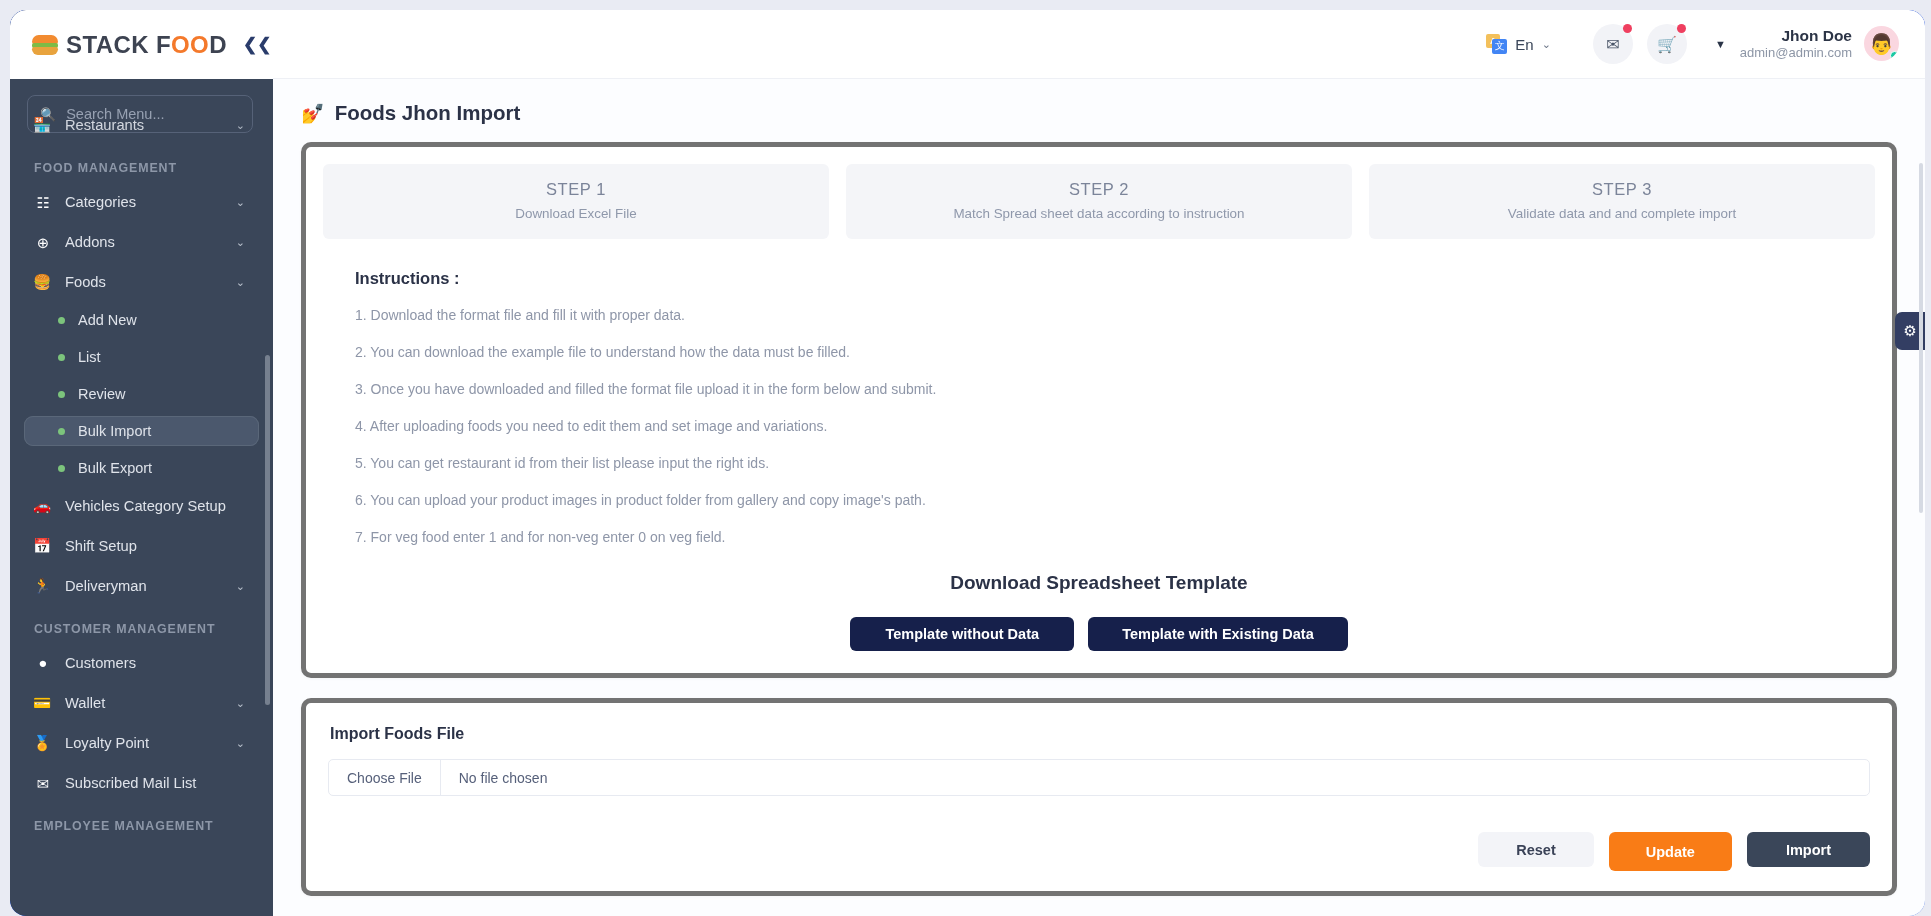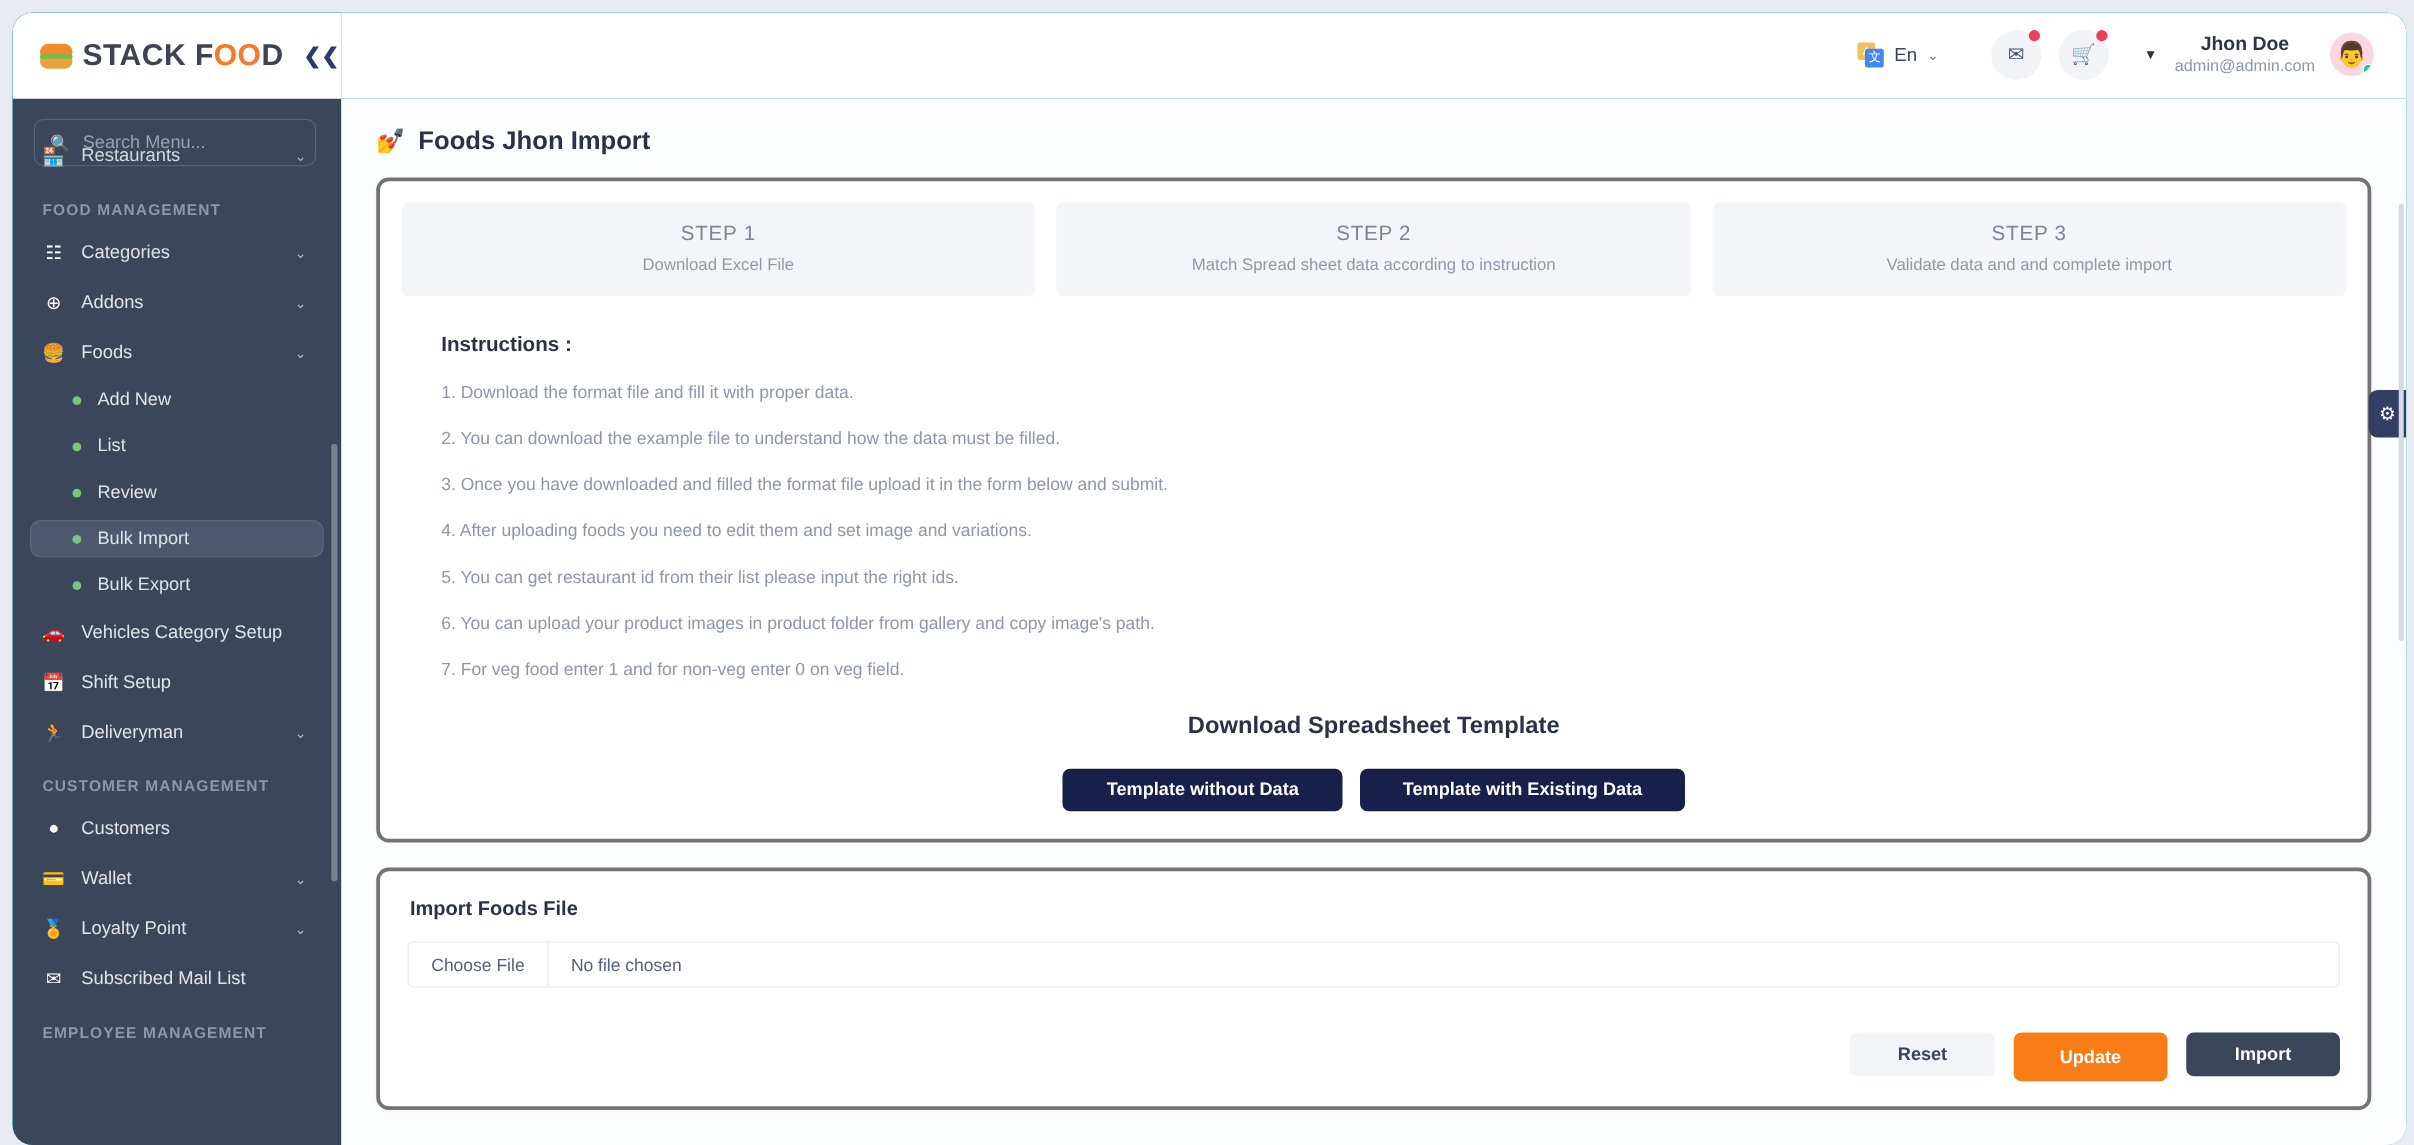--- a/index.html
+++ b/index.html
@@ -11,21 +11,21 @@
   }
   #app {
     position: relative; width: 1931px; height: 916px;
     background: #e9ebf3;
     padding: 10px 6px 0 10px;
   }
   
   .shell {
     position: relative; width: 1915px; height: 906px;
     border-radius: 16px; overflow: hidden;
-    background: #14b8a6;
+    background: #1d4ed8;
   }
 
   
   .sidebar {
     position: absolute; left: 0; top: 0; width: 263px; height: 906px;
     background: #3a4659;
     border-top-left-radius: 16px; border-bottom-left-radius: 16px;
   }
   .sidebar-logo-area {
     height: 69px; background: #fff; display: flex; align-items: center;
@@ -129,21 +129,21 @@
     margin-left: 14px; position: relative; cursor: pointer; color: #4a5568;
   }
   .circ-btn .badge {
     position: absolute; top: 0px; right: 1px; width: 9px; height: 9px;
     border-radius: 50%; background: #ef3f5f;
   }
   .user-block {
     display: flex; align-items: center; margin-left: 28px; cursor: pointer; gap: 12px;
   }
   .user-caret { color: #2a3447; font-size: 11px; margin-right: 2px; }
-  .user-meta { text-align: center; }
+  .user-meta { text-align: right; }
   .user-name { font-size: 15.5px; font-weight: bold; color: #2c3446; line-height: 1.25; }
   .user-mail { font-size: 13px; color: #8d96a6; line-height: 1.3; }
   .avatar {
     width: 35px; height: 35px; border-radius: 50%; background: #fad7e0;
     position: relative; display: flex; align-items: center; justify-content: center;
     font-size: 20px; overflow: hidden;
   }
   .avatar .online {
     position: absolute; right: 0px; bottom: 1px; width: 9px; height: 9px;
     border-radius: 50%; background: #19c9a3; border: 1.5px solid #fff;
@@ -154,21 +154,21 @@
     position: absolute; left: 263px; top: 69px; right: 0; bottom: 0;
     background: #fcfdff; padding: 22px 28px 0 28px; overflow: hidden;
   }
   .page-title {
     display: flex; align-items: center; gap: 10px;
     font-size: 20.5px; font-weight: bold; color: #2b3247; margin-bottom: 17px;
   }
   .title-ico { font-size: 19px; line-height: 1; }
 
   .card {
-    background: #fff; border: 3px solid #737373; border-radius: 10px;
+    background: #fff; border: 5px solid #737373; border-radius: 10px;
     box-shadow: 0 1px 3px rgba(40,50,80,.04);
   }
 
   .steps-card { padding: 17px 17px 22px 17px; }
   .steps-row { display: flex; gap: 17px; }
   .step {
     flex: 1; background: #f4f5f8; border-radius: 6px; padding: 16px 10px 18px 10px;
     text-align: center;
   }
   .step-h { font-size: 16.5px; color: #7b8499; letter-spacing: .6px; margin-bottom: 7px; }

